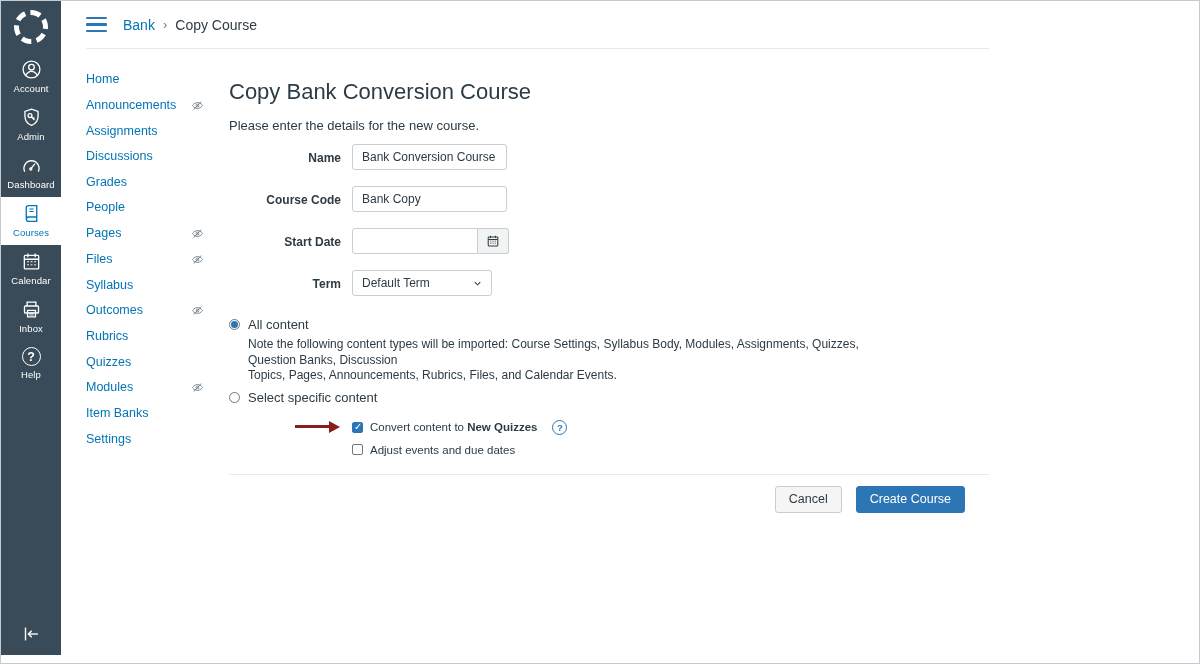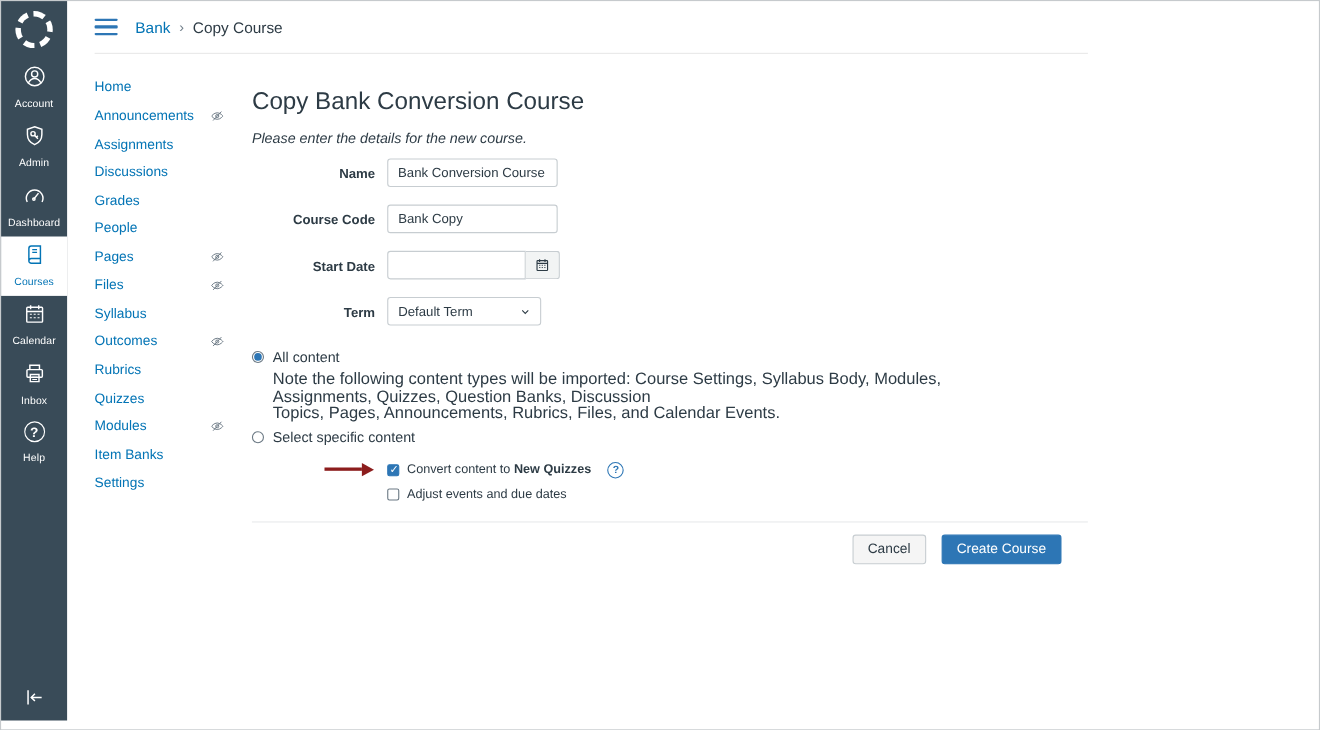--- a/index.html
+++ b/index.html
@@ -10,21 +10,21 @@
             border:1px solid #c6cacd; background:#fff; }
 
   
   .global-nav { position:absolute; left:0; top:0; bottom:8px; width:60px;
                 background:#394B58; display:flex; flex-direction:column; align-items:stretch; }
   .gn-logo { height:52px; display:flex; align-items:center; justify-content:center; cursor:pointer; }
   .gn-logo .ring { width:34px; height:34px; border:5px dashed #fff; border-radius:50%; }
   .gn-item { display:flex; flex-direction:column; align-items:center; justify-content:center;
              padding:6px 0 7px; color:#fff; cursor:pointer; }
   .gn-item svg { width:21px; height:21px; display:block; }
-  .gn-item .gn-label { font-size:9.5px; margin-top:9px; letter-spacing:0.1px; }
+  .gn-item .gn-label { font-size:9.5px; margin-top:3px; letter-spacing:0.1px; }
   .gn-item.active { background:#fff; color:#0374B5; }
   .help-ring { width:19px; height:19px; border:1.6px solid currentColor; border-radius:50%;
                display:flex; align-items:center; justify-content:center; font-size:12.5px; font-weight:bold; }
   .gn-collapse { position:absolute; bottom:10px; left:0; width:60px; display:flex;
                  justify-content:center; color:#fff; cursor:pointer; }
   .gn-collapse svg { width:22px; height:22px; }
 
   
   .main { margin-left:60px; height:100%; position:relative; }
   .topbar { height:47px; display:flex; align-items:center; padding-left:25px; }
@@ -41,21 +41,21 @@
   
   .course-nav { margin-left:25px; width:118px; flex:none; }
   .cn-item { display:flex; align-items:center; justify-content:space-between;
              color:#0374B5; font-size:12.5px; margin-bottom:13px; cursor:pointer; line-height:1; }
   .cn-item .eye { color:#6A7883; display:flex; }
   .cn-item .eye svg { width:13px; height:13px; }
 
   
   .content { margin-left:25px; width:760px; }
   .page-title { font-size:22px; font-weight:500; margin:6px 0 0; color:#2D3B45; }
-  .page-subtitle { font-size:13px; margin-top:13px;font-style:italic; }
+  .page-subtitle { font-size:13px; margin-top:13px; }
 
   form { margin-top:11px; }
   .frow { display:flex; margin-bottom:16px; }
   .flabel { width:112px; flex:none; text-align:right; font-size:12px; font-weight:bold;
             color:#2D3B45; padding-top:7px; margin-right:11px; }
   .text-input { width:155px; height:26px; border:1px solid #C7CDD1; border-radius:3px;
                 padding:0 9px; font-size:12px; color:#2D3B45; font-family:inherit; }
   .date-group { display:flex; }
   .date-input { width:126px; height:26px; border:1px solid #C7CDD1; border-radius:3px 0 0 3px;
                 padding:0 9px; font-size:12px; font-family:inherit; }
@@ -65,21 +65,21 @@
   .date-btn svg { width:14px; height:14px; }
   .select-box { width:140px; height:26px; border:1px solid #C7CDD1; border-radius:3px; background:#fff;
                 display:flex; align-items:center; justify-content:space-between; padding:0 8px 0 9px;
                 font-size:12px; cursor:pointer; }
   .select-box svg { width:11px; height:11px; flex:none; }
 
   .opt-row { display:flex; align-items:center; gap:8px; padding-top:5px; font-size:13px; }
   .radio { width:11px; height:11px; border:1px solid #6A7883; border-radius:50%;
            position:relative; flex:none; cursor:pointer; background:#fff; }
   .radio.checked::after { content:""; position:absolute; inset:1px; border-radius:50%; background:#2D76B5; }
-  .opt-note { margin:5px 0 6px 19px; width:620px; font-size:15px; line-height:15.5px; color:#2D3B45; }
+  .opt-note { margin:5px 0 6px 19px; width:620px; font-size:12px; line-height:15.5px; color:#2D3B45; }
 
   .check-section { margin-left:123px; margin-top:15px; }
   .check-row { display:flex; align-items:center; gap:7px; font-size:11.5px; margin-bottom:9px; position:relative; }
   .checkbox { width:11px; height:11px; border:1px solid #6A7883; border-radius:2px; flex:none;
               cursor:pointer; background:#fff; position:relative; }
   .checkbox.checked { background:#2D76B5; border-color:#2D76B5; }
   .checkbox.checked::after { content:"✓"; position:absolute; left:1px; top:-2px; color:#fff; font-size:10px; }
   .mini-help { width:15px; height:15px; border:1.3px solid #2D76B5; color:#2D76B5; border-radius:50%;
                display:flex; align-items:center; justify-content:center; font-size:9.5px; font-weight:bold;
                margin-left:8px; cursor:pointer; }

